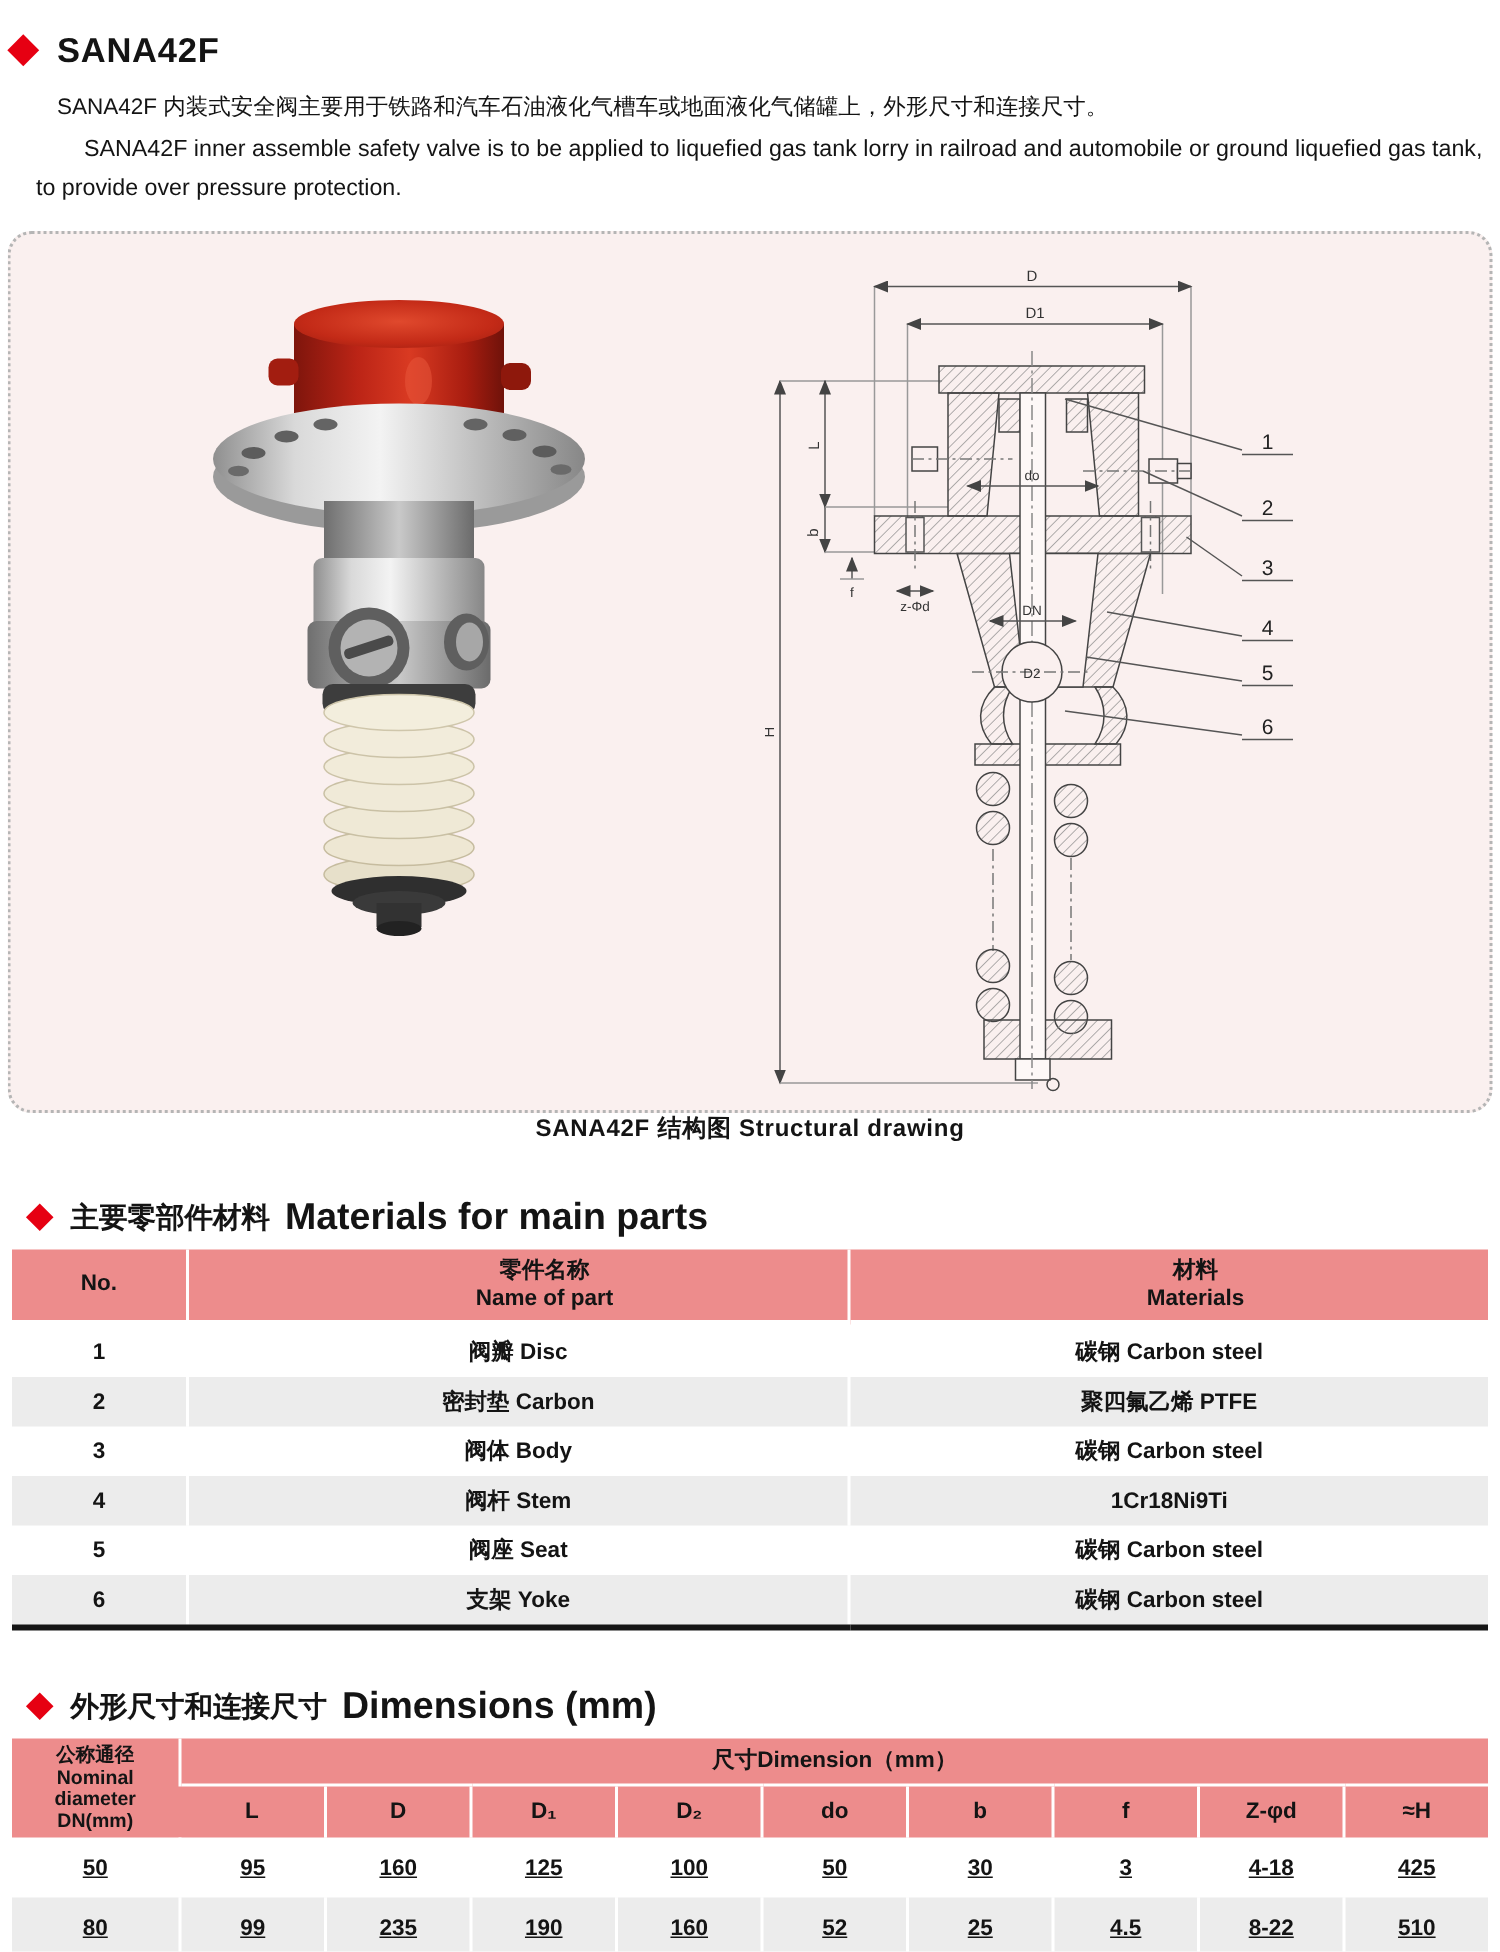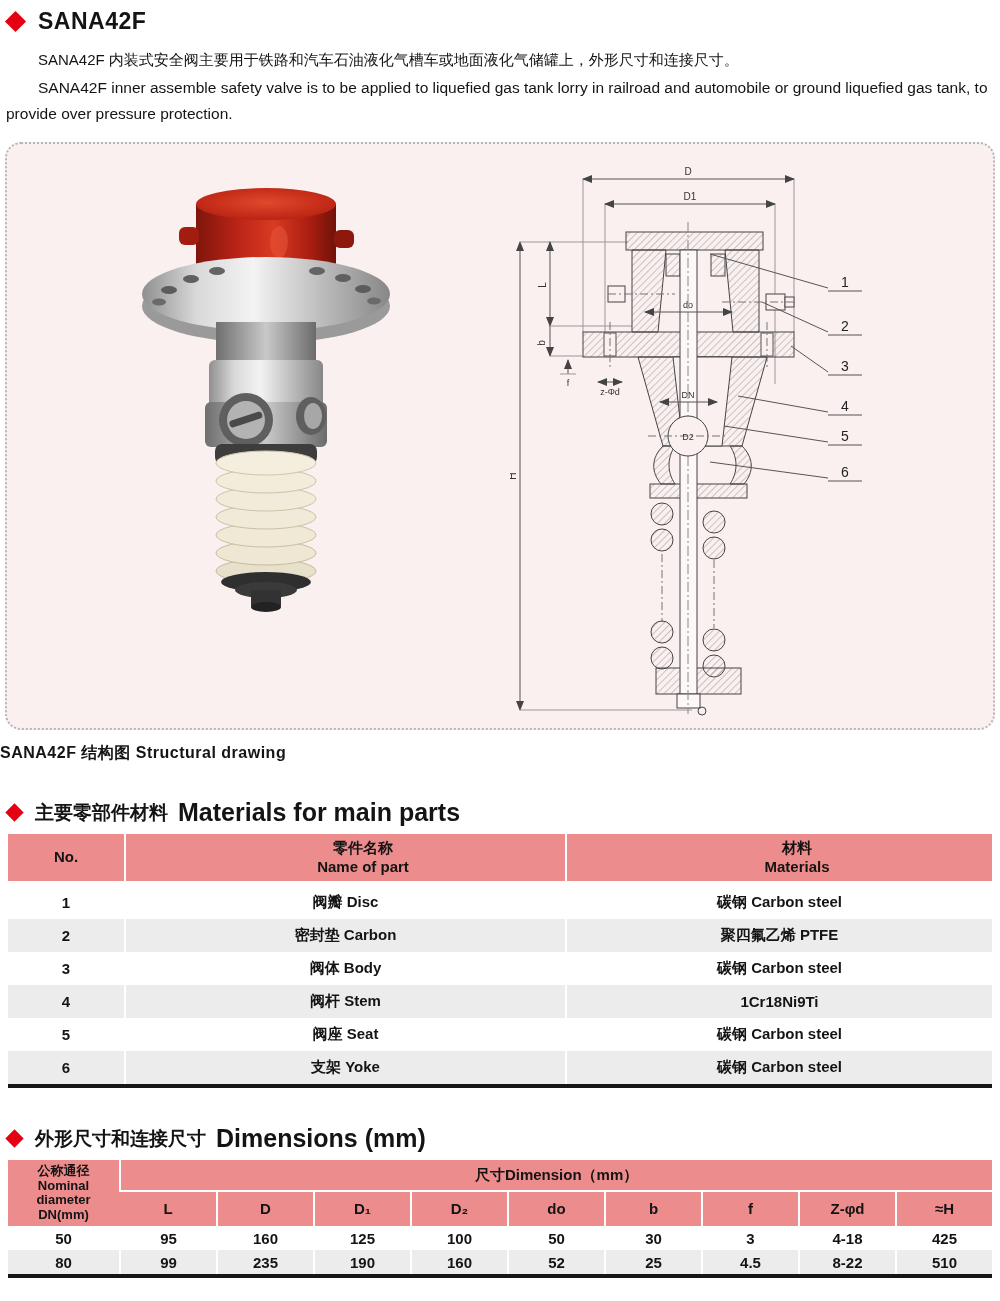--- a/index.html
+++ b/index.html
@@ -1,57 +1,57 @@
 <!DOCTYPE html>
 <html><head>
 <meta charset="utf-8">
 <style>
   html,body{margin:0;padding:0;}
   body{
     width:1000px;height:1301px;overflow:hidden;background:#fff;color:#141414;
     font-family:"Liberation Sans","DejaVu Sans",sans-serif;
   }
   
-  .title-row{display:flex;align-items:center;padding:8px 0 0 8px;}
+  .title-row{display:flex;align-items:center;padding:20px 0 0 8px;}
   .diamond{width:15px;height:15px;background:#e60012;transform:rotate(45deg);flex:0 0 auto;}
   .diamond.small{width:13px;height:13px;}
   .page-title{font-size:23px;font-weight:bold;margin-left:15px;letter-spacing:.5px;}
   .intro-zh{margin:13px 6px 0 6px;text-indent:32px;font-size:15px;line-height:1.6;}
-  .intro-en{margin:3px 6px 0 6px;text-indent:32px;font-size:15.5px;line-height:1.68;}
+  .intro-en{margin:3px 6px 0 24px;text-indent:32px;font-size:15.5px;line-height:1.68;}
   
   .panel{
     position:relative;margin:15px auto 0 auto;width:986px;height:584px;
     background:#faf0ef;border:2px dotted #b5b5b5;border-radius:16px;
   }
   .photo-svg{position:absolute;left:122px;top:28px;}
   .drawing-svg{position:absolute;left:503px;top:10px;}
-  .fig-caption{margin-top:13px;font-weight:bold;font-size:16px;letter-spacing:.5px;}
-  
-  .section-head{display:flex;align-items:center;padding-left:8px;}
+  .fig-caption{text-align:center;font-weight:bold;font-size:16px;letter-spacing:.5px;}
+  
+  .section-head{display:flex;align-items:center;padding-left:20px;}
   .section-head.m1{margin-top:34px;}
   .section-head.m2{margin-top:36px;text-align:center;}
   .sec-zh{font-size:19px;font-weight:bold;margin-left:14px;}
   .sec-en{font-size:25px;font-weight:bold;margin-left:10px;}
   
   table{border-collapse:collapse;table-layout:fixed;margin:7px 8px 0 8px;width:984px;}
   th,td{text-align:center;vertical-align:middle;padding:0;}
   thead th{background:#ed8c8c;font-weight:bold;font-size:15px;line-height:1.25;}
   th + th, td + td{border-left:2px solid #fff;}
   tbody td{font-weight:bold;font-size:15px;}
   tbody tr.stripe td{background:#ececec;}
   tr.bottom td{border-bottom:4px solid #161616;}
   
   .mat thead th{height:47px;border-bottom:5px solid #fff;}
   .mat tbody td{height:33px;}
   
   .dim thead tr.r1 th{height:30px;}
   .dim thead tr.r2 th{height:34px;border-top:2px solid #fff;}
   .dim thead th.corner{font-size:13px;line-height:1.12;border-top:none;}
   .dim thead th.corner span{display:block;}
-  .dim tbody td{height:24px;}
+  .dim tbody td{height:40px;text-decoration:underline;}
   .hdr-line{display:block;padding-left:35px;}
 </style>
 </head>
 <body>
 
 <div class="title-row">
   <span class="diamond"></span>
   <span class="page-title">SANA42F</span>
 </div>
 <p class="intro-zh">SANA42F 内装式安全阀主要用于铁路和汽车石油液化气槽车或地面液化气储罐上，外形尺寸和连接尺寸。</p>

